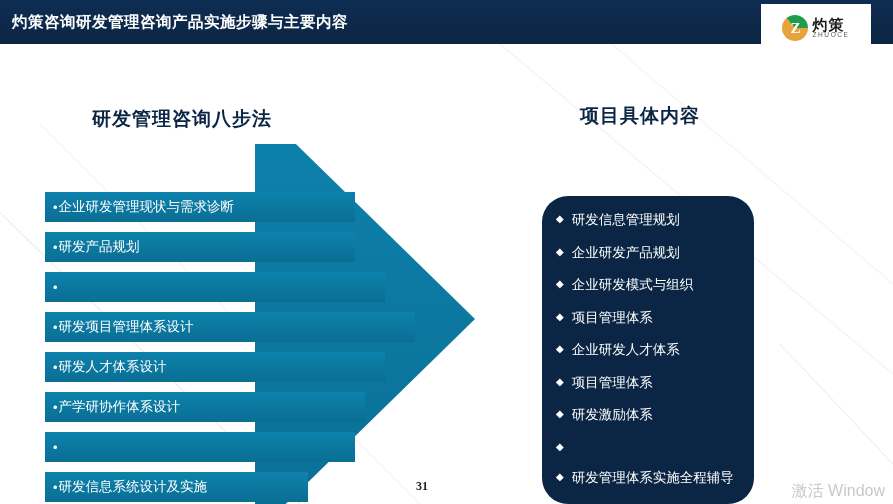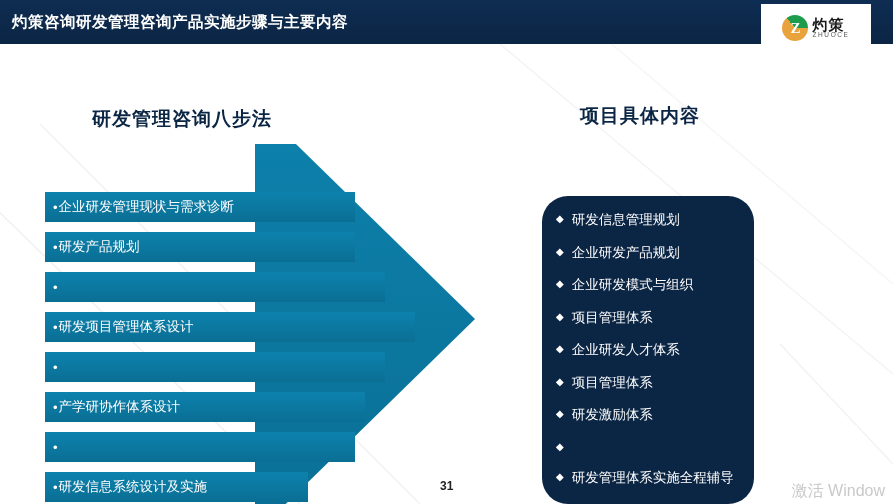--- a/index.html
+++ b/index.html
@@ -162,25 +162,26 @@
   .panel-item .dia {
     flex: 0 0 auto;
     margin-right: 8px;
     font-size: 10px;
     line-height: 1.7;
   }
   .panel-item .ptext { white-space: normal; }
 
   .page-number {
     position: absolute;
-    left: 440px;
+    left: 416px;
     top: 435px;
     font-size: 12px;
     color: #222;
     font-weight: bold;
+    font-family: Liberation Serif, serif;
   }
   .watermark {
     position: absolute;
     right: 8px;
     bottom: 2px;
     font-size: 16px;
     color: #c9c9c9;
   }
 </style>
 </head>
@@ -232,20 +233,21 @@
     </div>
     <div class="bar" style="top:128px; width:340px;">
       <span class="bullet">•</span>
     </div>
     <div class="bar" style="top:168px; width:370px;">
       <span class="bullet">•</span>
       <span>研发项目管理体系设计</span>
     </div>
     <div class="bar" style="top:208px; width:340px;">
       <span class="bullet">•</span>
+      <span>研发人才体系设计</span>
     </div>
     <div class="bar" style="top:248px; width:320px;">
       <span class="bullet">•</span>
       <span>产学研协作体系设计</span>
     </div>
     <div class="bar" style="top:288px; width:310px;">
       <span class="bullet">•</span>
     </div>
     <div class="bar" style="top:328px; width:263px;">
       <span class="bullet">•</span>

